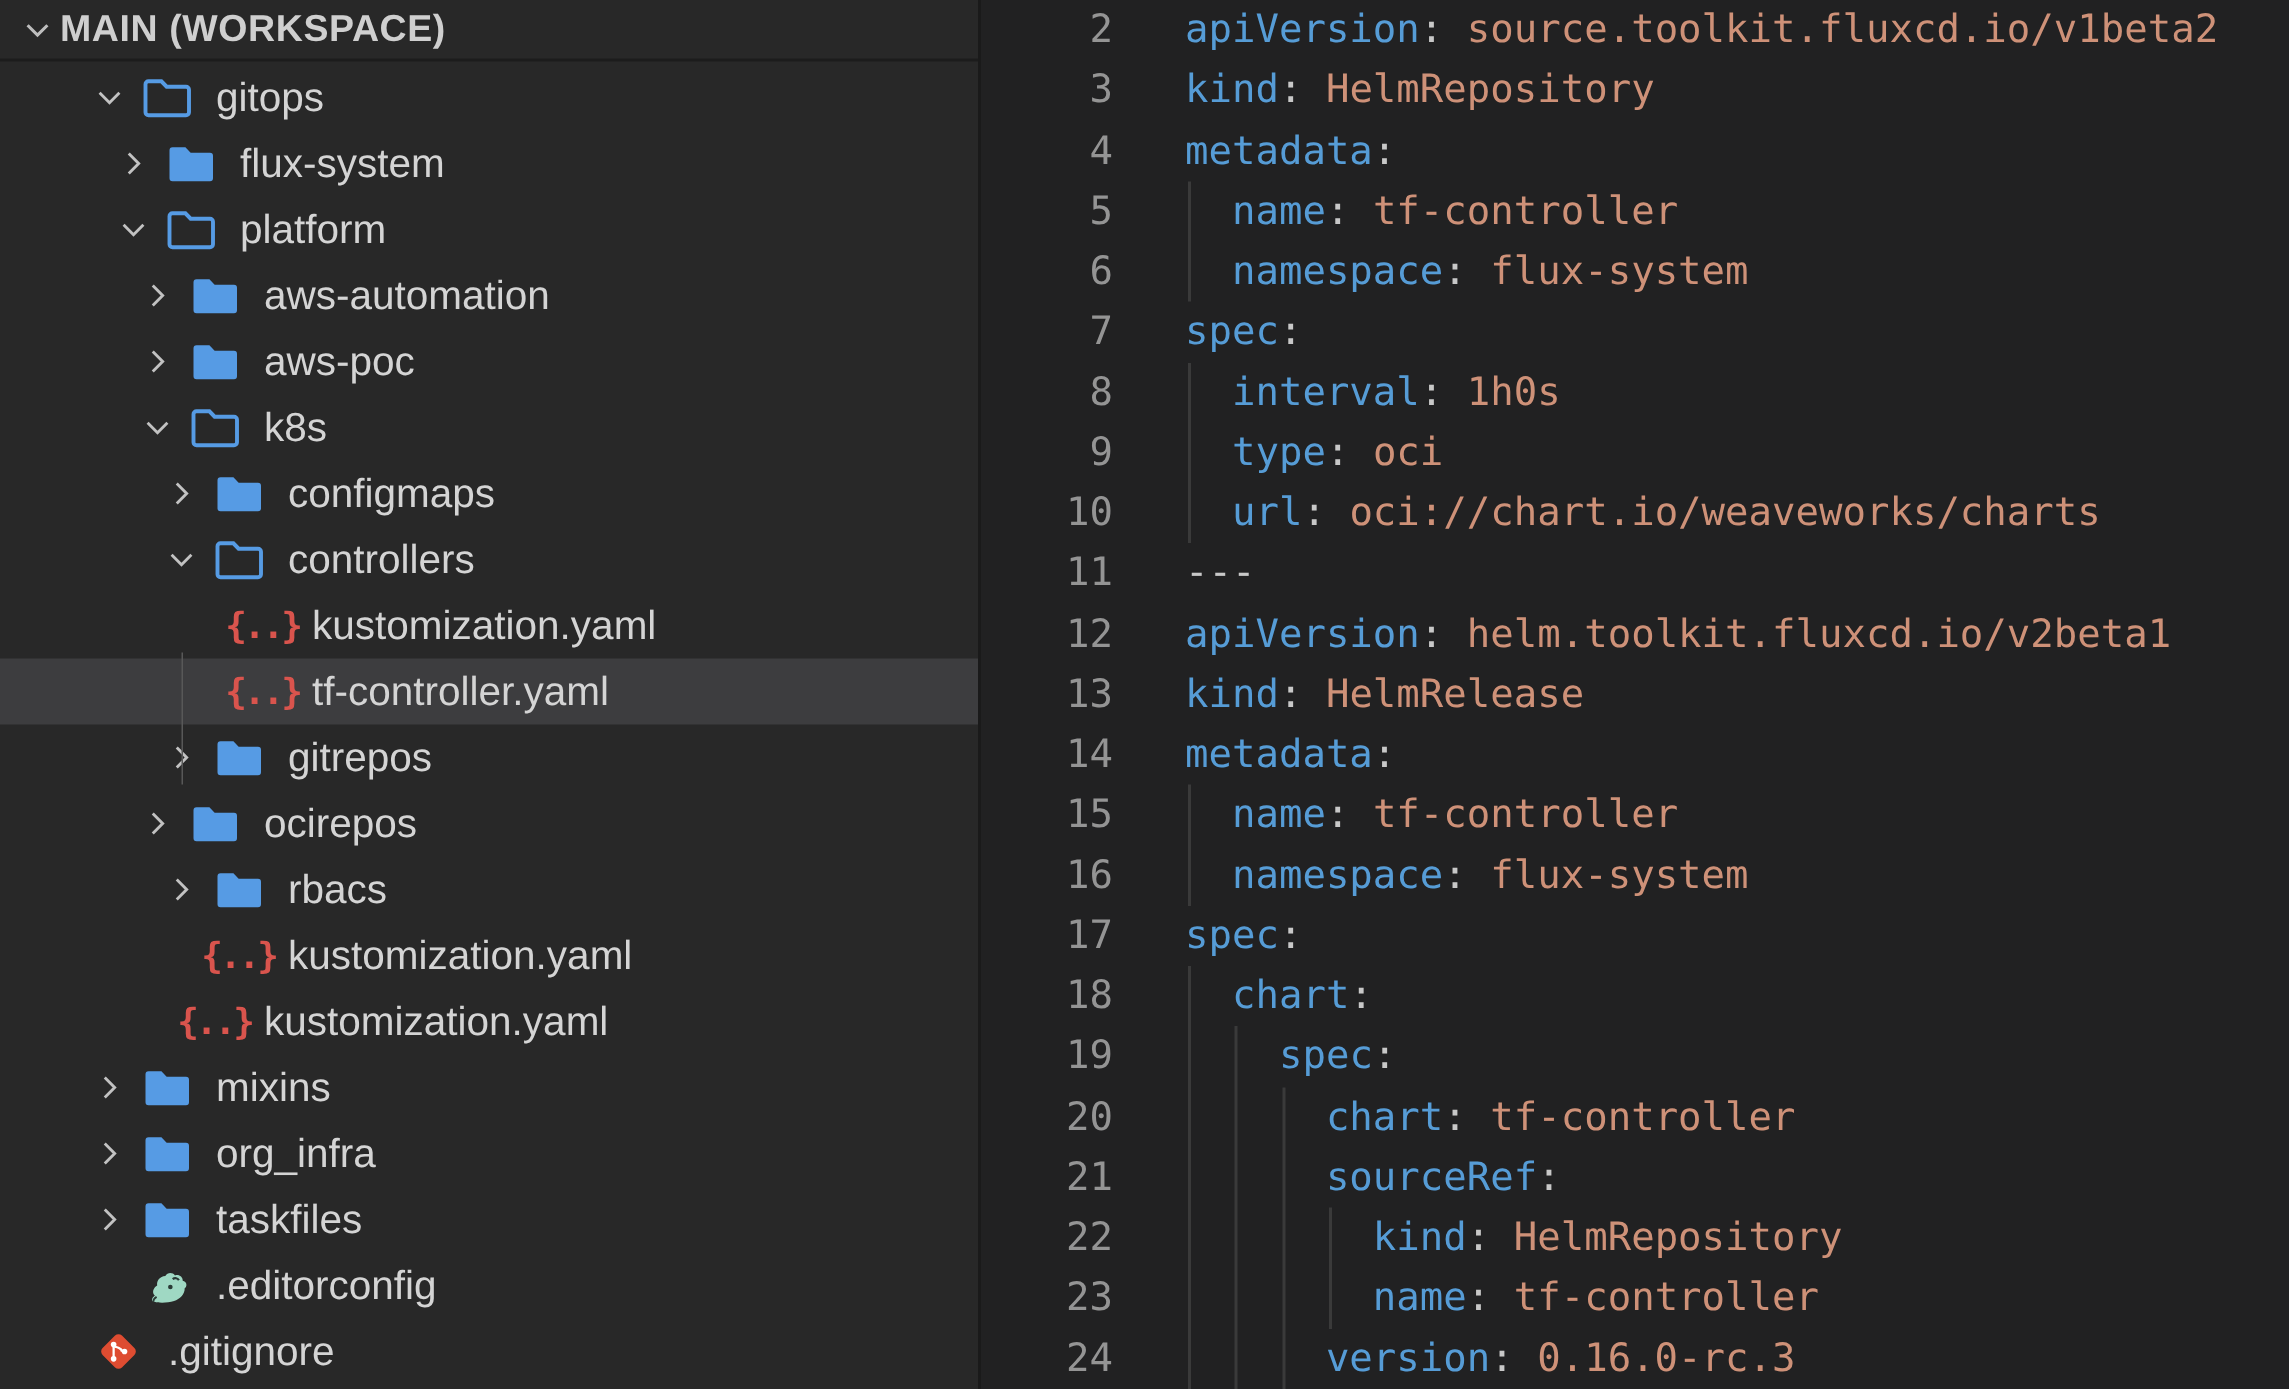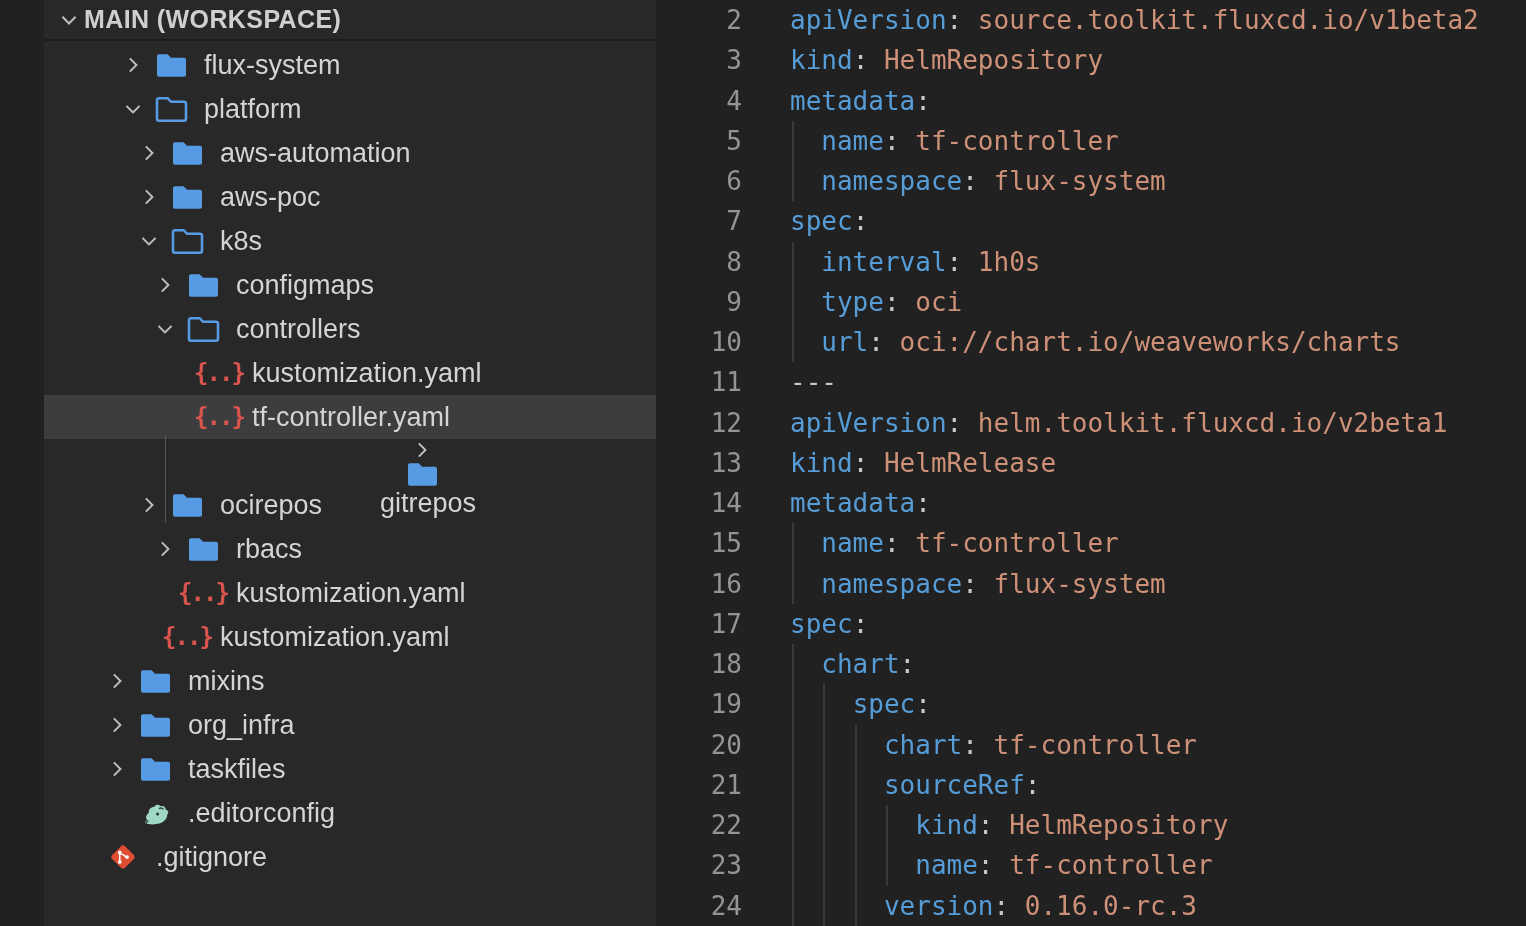--- a/index.html
+++ b/index.html
@@ -7,21 +7,21 @@
     --accent-folder:#569be4; --yaml-icon:#d9544d; --git-icon:#de4c31;
     --editorconfig-icon:#9fd8c3; --key:#569cd6; --value:#ce9178;
     --punctuation:#c8c8c8; --line-number:#949494; --label:#d4d4d4;
     --guide:#3a3a3a; --tree-guide:#585858; --header-text:#cfcfcf;
   }
   *{box-sizing:border-box;margin:0;padding:0}
   html,body{width:1526px;height:926px;overflow:hidden;background:var(--editor-bg);
     font-family:"Liberation Sans",sans-serif;}
   
   #sidebar{position:absolute;left:0;top:0;width:654px;height:926px;
-    background:var(--sidebar-bg);border-right:2px solid #1a1a1a;margin-left:44px;}
+    background:var(--sidebar-bg);border-right:2px solid #1a1a1a;}
   .sb-header{height:41px;display:flex;align-items:center;padding-left:10px;
     border-bottom:2px solid #1c1c1c;color:var(--header-text);
     font-size:25px;font-weight:bold;letter-spacing:.4px;}
   .sb-header .hchev{width:30px;display:flex;justify-content:center;align-items:center;color:#bdbdbd;}
   .tree{position:relative;padding-top:2px;}
   .trow{height:44px;display:flex;align-items:center;color:var(--label);
     font-size:27px;cursor:pointer;}
   .trow.selected{background:var(--selection-bg);}
   .twisty{width:34px;flex:none;display:flex;justify-content:center;align-items:center;color:#c2c2c2;}
   .ficon{width:42px;flex:none;display:flex;justify-content:center;align-items:center;}
@@ -51,20 +51,33 @@
   <div class="sb-header">
     <span class="hchev">
       <svg width="22" height="22" viewBox="0 0 16 16">
           <path d="M3.2 5.7 8 10.5l4.8-4.8" fill="none" stroke="currentColor" stroke-width="1.5"></path>
         </svg>
     </span>
     <span>MAIN (WORKSPACE)</span>
   </div>
   <div class="tree">
     <div class="tree-active-guide"></div>
+  <div class="trow" style="padding-left: 56px;">
+        <span class="twisty">
+          <svg width="22" height="22" viewBox="0 0 16 16">
+            <path d="M3.2 5.7 8 10.5l4.8-4.8" fill="none" stroke="currentColor" stroke-width="1.4"></path>
+          </svg>
+        </span>
+        <span class="ficon">
+          <svg width="33" height="27" viewBox="0 0 33 27">
+            <path d="M2 4.2a2 2 0 0 1 2-2h8.6l3.5 3.6h12.9a2 2 0 0 1 2 2v15a2 2 0 0 1-2 2H4a2 2 0 0 1-2-2z" fill="none" stroke="var(--accent-folder)" stroke-width="2.6"></path>
+          </svg>
+        </span>
+        <span class="tlabel">gitops</span>
+      </div>
       <div class="trow" style="padding-left: 72px;">
         <span class="twisty">
           <svg width="22" height="22" viewBox="0 0 16 16">
             <path d="M5.7 3.2 10.5 8l-4.8 4.8" fill="none" stroke="currentColor" stroke-width="1.4"></path>
           </svg>
         </span>
         <span class="ficon">
           <svg width="33" height="27" viewBox="0 0 33 27">
             <path d="M2 4.2a2 2 0 0 1 2-2h8.6l3.5 3.6h12.9a2 2 0 0 1 2 2v15a2 2 0 0 1-2 2H4a2 2 0 0 1-2-2z" fill="var(--accent-folder)"></path>
           </svg>
@@ -156,21 +169,21 @@
         </span>
         <span class="tlabel">kustomization.yaml</span>
       </div>
       <div class="trow selected" style="padding-left: 120px;">
         <span class="twisty"></span>
         <span class="ficon">
           <span class="yicon">{..}</span>
         </span>
         <span class="tlabel">tf-controller.yaml</span>
       </div>
-      <div class="trow" style="padding-left: 104px; flex-direction: column;">
+      <div class="trow" style="padding-left: 104px;">
         <span class="twisty">
           <svg width="22" height="22" viewBox="0 0 16 16">
             <path d="M5.7 3.2 10.5 8l-4.8 4.8" fill="none" stroke="currentColor" stroke-width="1.4"></path>
           </svg>
         </span>
         <span class="ficon">
           <svg width="33" height="27" viewBox="0 0 33 27">
             <path d="M2 4.2a2 2 0 0 1 2-2h8.6l3.5 3.6h12.9a2 2 0 0 1 2 2v15a2 2 0 0 1-2 2H4a2 2 0 0 1-2-2z" fill="var(--accent-folder)"></path>
           </svg>
         </span>

